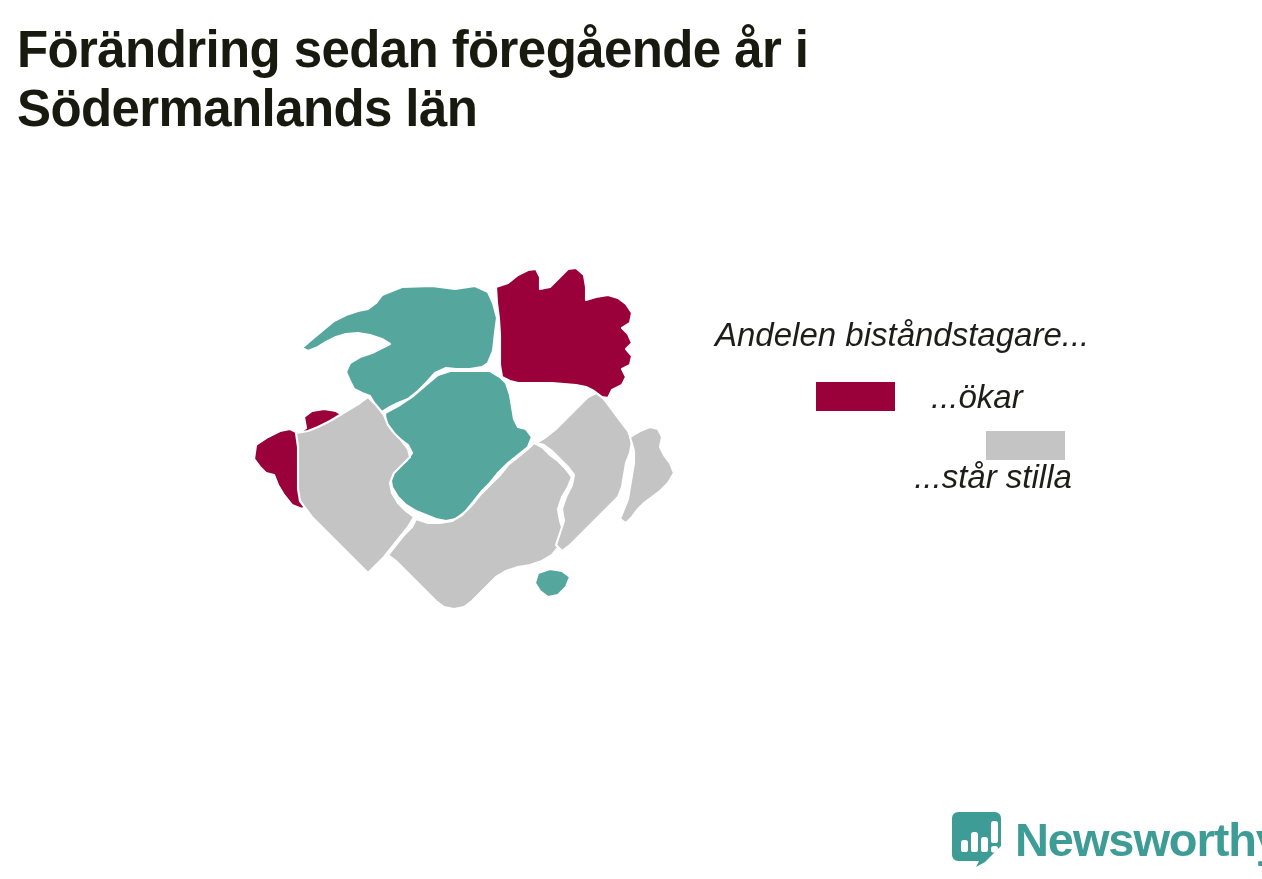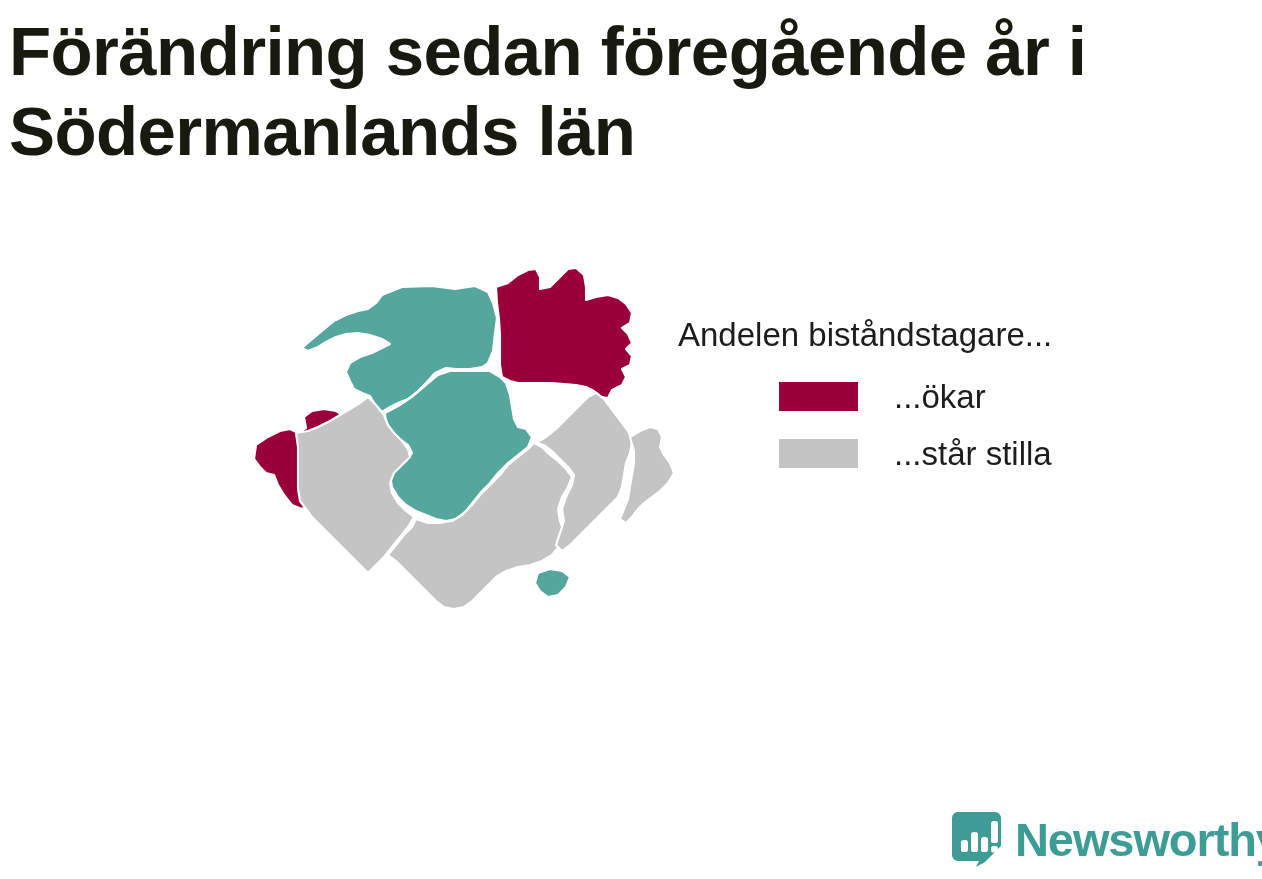--- a/index.html
+++ b/index.html
@@ -16,26 +16,26 @@
   }
 
   
   .page-title {
     position: absolute;
     left: 5px;
     top: 8px;
     width: 1100px;
     font-family: "Liberation Sans", sans-serif;
     font-weight: bold;
-    font-size: 69px;
+    font-size: 51px;
     line-height: 1.16;
     letter-spacing: -0.6px;
     color: #18190f;
     white-space: pre-line;
-    margin: 4px;
+    margin: 12px;
   }
 
   
   .map-wrap {
     position: absolute;
     left: 250px;
     top: 265px;
     width: 430px;
     height: 365px;
   }
@@ -46,40 +46,41 @@
   }
   .region {
     stroke: #ffffff;
     stroke-width: 2.1;
     stroke-linejoin: round;
   }
 
   
   .legend {
     position: absolute;
-    left: 678px;
+    left: 715px;
     top: 318px;
     width: 520px;
+    font-style: italic;
   }
   .legend-title {
     font-size: 33px;
     font-weight: normal;
     color: #1d1d1b;
     line-height: 1;
     margin: 0 0 23px 0;
     white-space: nowrap;
   }
   .legend-row {
     display: flex;
     align-items: center;
     height: 44px;
     margin-bottom: 13px;
     text-align: center;
   }
-  .legend-row:last-child { margin-bottom: 4px; }
+  .legend-row:last-child { margin-bottom: 4px; flex-direction: column; }
   .legend-swatch {
     width: 79px;
     height: 29px;
     margin-left: 101px;
     flex: 0 0 auto;
   }
   .legend-label {
     font-size: 33px;
     color: #1d1d1b;
     margin-left: 36px;

